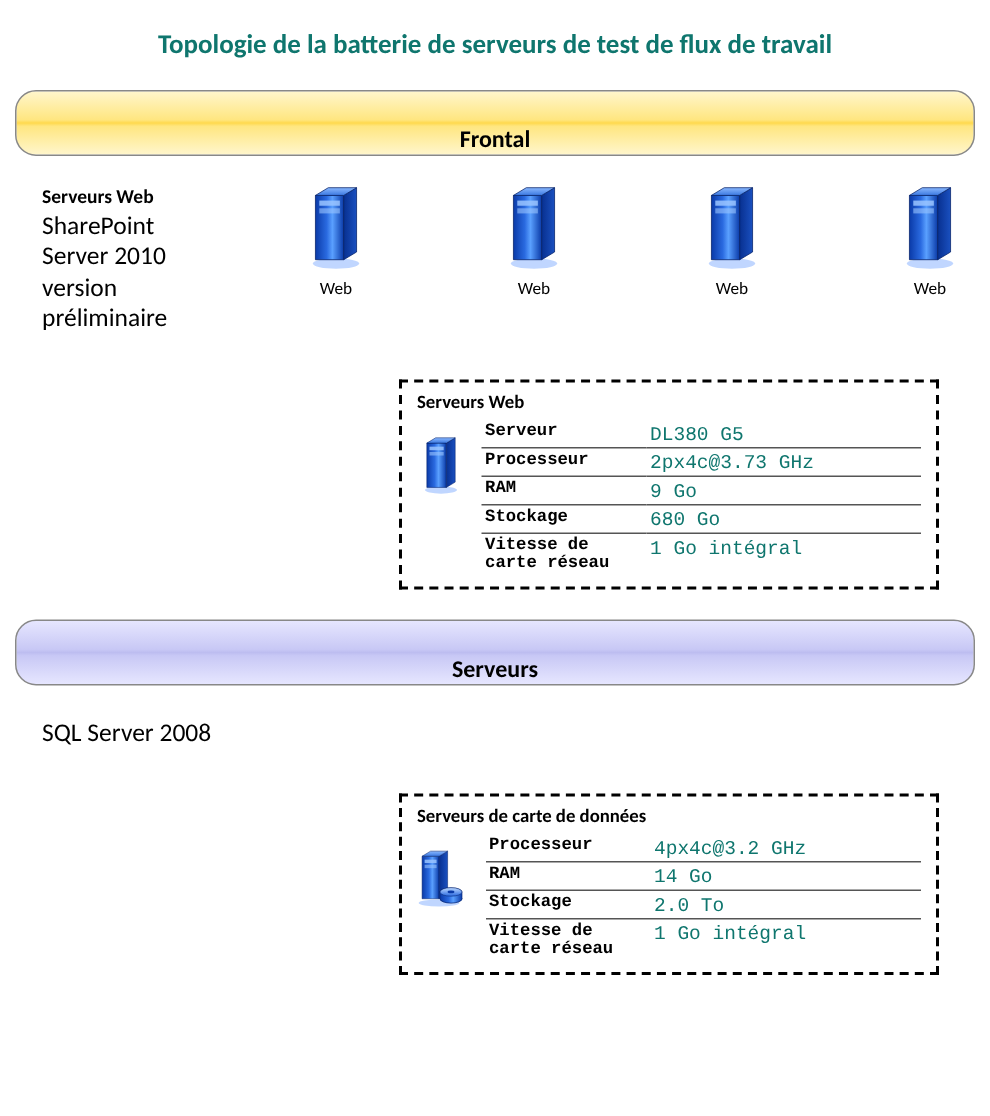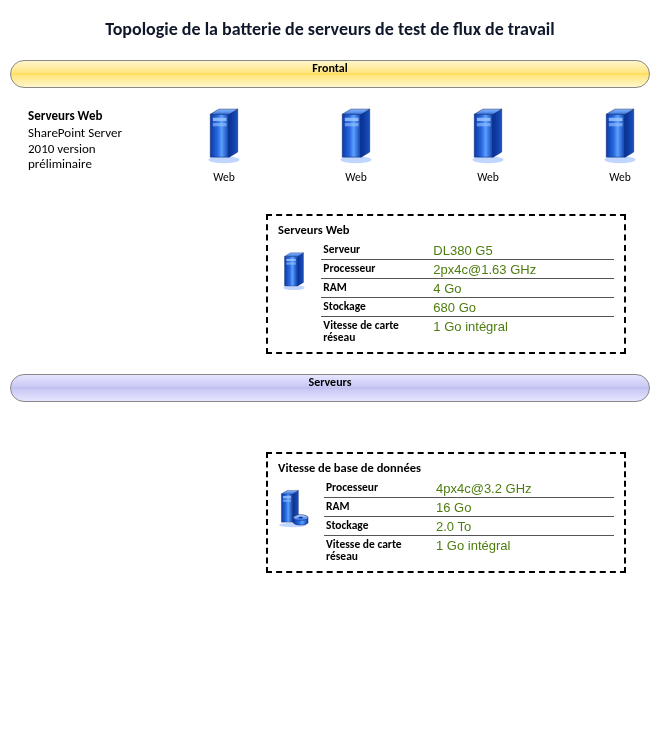--- a/index.html
+++ b/index.html
@@ -7,34 +7,34 @@
     margin: 0;
     padding: 10px 10px 20px 10px;
     font-family: Calibri, Arial, sans-serif;
     font-size: 12px;
     color: #000;
     background: #fff;
     width: 660px;
   }
   .title {
     text-align: center;
-    color: #0f172a;
+    color: #0f766e;
     font-weight: bold;
     font-size: 18px;
     margin: 8px 0 20px 0;
   }
   .tier-bar {
     border: 1px solid #888;
     border-radius: 14px;
-    height: 28px;
-    display: flex;
-    align-items: flex-start;
+    height: 44px;
+    display: flex;
+    align-items: flex-end;
     justify-content: center;
     font-weight: bold;
-    font-size: 12px;
+    font-size: 16px;
     color: #000;
     margin: 6px 0 12px 0;
   }
   .tier-frontal {
     background: linear-gradient(to bottom, #fff6cc 0%, #ffe680 45%, #ffd94d 50%, #ffe680 55%, #fff6cc 100%);
   }
   .tier-principal {
     background: linear-gradient(to bottom, #e6e6ff 0%, #c8c8f5 45%, #bdbdf0 50%, #c8c8f5 55%, #e6e6ff 100%);
   }
   .section {
@@ -43,21 +43,21 @@
   }
   .side-label {
     width: 170px;
     padding: 8px 4px 0 18px;
   }
   .side-label .hdr {
     font-weight: bold;
     font-size: 13px;
   }
   .side-label .sub {
-    font-size: 13px;
+    font-size: 17px;
     line-height: 1.2;
     margin-top: 2px;
   }
   .servers-row {
     display: flex;
     gap: 72px;
     padding-left: 50px;
     padding-top: 4px;
   }
   .server-unit {
@@ -98,24 +98,25 @@
   }
   table.spec-table {
     border-collapse: collapse;
     width: 100%;
     font-size: 12px;
   }
   table.spec-table td {
     border-bottom: 1px solid #555;
     padding: 2px 4px 1px 2px;
     vertical-align: top;
+    font-family: Liberation Mono, monospace;
   }
   table.spec-table tr:last-child td { border-bottom: none; }
   td.k { font-weight: bold; width: 110px; font-size: 11.5px; line-height:1.05; }
-  td.v { font-family: Arial, sans-serif; font-size: 13px; color:#4d7c0f; }
+  td.v { font-family: Arial, sans-serif; font-size: 13px; color:#0f766e; }
 </style>
 </head>
 <body>
 
 <svg width="0" height="0" style="position:absolute">
   <defs>
     <linearGradient id="towerFace" x1="0" y1="0" x2="1" y2="0">
       <stop offset="0%" stop-color="#0a3aa8"></stop>
       <stop offset="40%" stop-color="#2a6ae0"></stop>
       <stop offset="60%" stop-color="#5aa0ff"></stop>
@@ -204,65 +205,66 @@
         </svg>
     </div>
     <table class="spec-table">
       <tbody>
           <tr>
             <td class="k">Serveur</td>
             <td class="v">DL380 G5</td>
           </tr>
       <tr>
             <td class="k">Processeur</td>
-            <td class="v">2px4c@1.63 GHz</td>
+            <td class="v">2px4c@3.73 GHz</td>
           </tr>
       <tr>
             <td class="k">RAM</td>
-            <td class="v">4 Go</td>
+            <td class="v">9 Go</td>
           </tr>
       <tr>
             <td class="k">Stockage</td>
             <td class="v">680 Go</td>
           </tr>
       <tr>
             <td class="k">Vitesse de carte réseau</td>
             <td class="v">1 Go intégral</td>
           </tr>
     </tbody>
       </table>
   </div>
 </div>
 
 <div class="tier-bar tier-principal">
   <span>Serveurs</span>
 </div>
 
 <div class="section">
   <div class="side-label">
+    <div class="sub">SQL Server 2008</div>
   </div>
 </div>
 
 <div class="spec-box">
-  <div class="spec-title">Vitesse de base de données</div>
+  <div class="spec-title">Serveurs de carte de données</div>
   <div class="spec-body">
     <div class="spec-icon">
       <svg width="34" height="42">
           <use href="#db-server"></use>
         </svg>
     </div>
     <table class="spec-table">
       <tbody>
           <tr>
             <td class="k">Processeur</td>
             <td class="v">4px4c@3.2 GHz</td>
           </tr>
       <tr>
             <td class="k">RAM</td>
-            <td class="v">16 Go</td>
+            <td class="v">14 Go</td>
           </tr>
       <tr>
             <td class="k">Stockage</td>
             <td class="v">2.0 To</td>
           </tr>
       <tr>
             <td class="k">Vitesse de carte réseau</td>
             <td class="v">1 Go intégral</td>
           </tr>
     </tbody>

